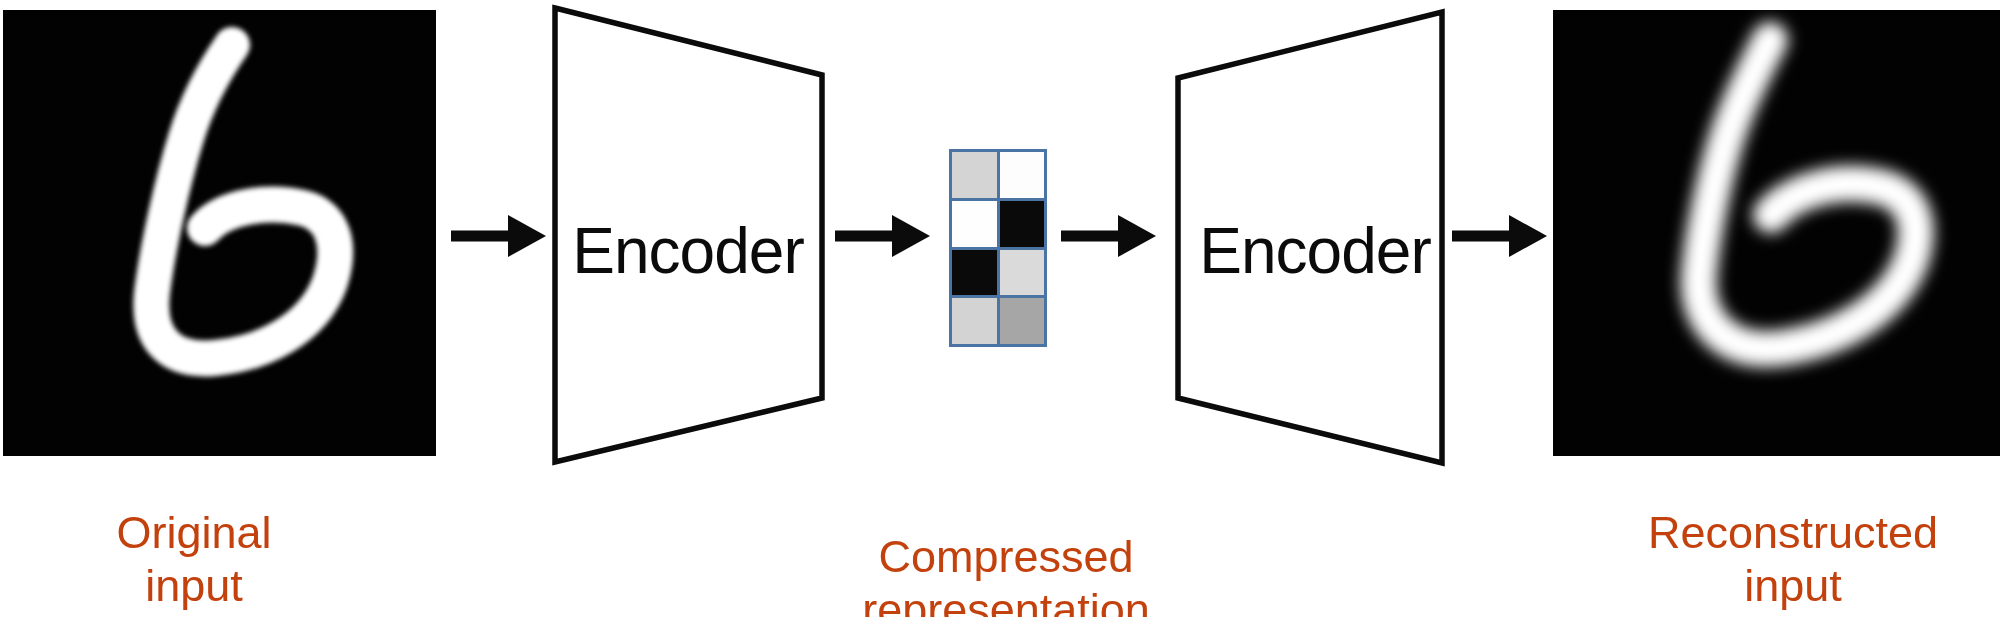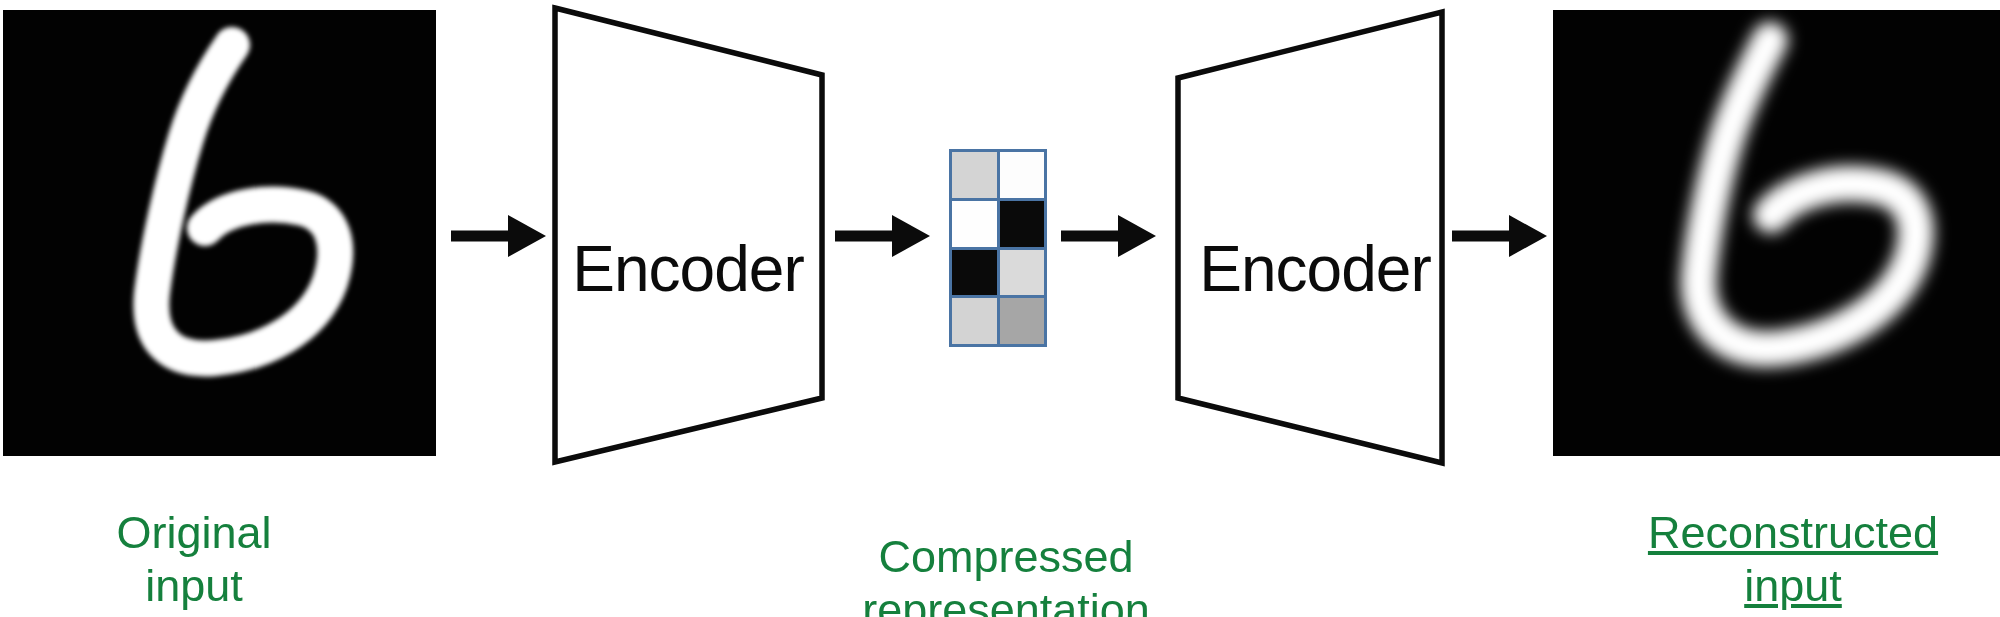--- a/index.html
+++ b/index.html
@@ -7,26 +7,26 @@
     position:relative;width:2000px;height:617px;background:#ffffff;
     font-family:"Liberation Sans", sans-serif;color:#111;overflow:hidden;
   }
   .mnist{
     position:absolute;top:10px;width:433px;height:446px;background:#020202;
   }
   .mnist svg{display:block;width:100%;height:100%;}
   .block-svg{position:absolute;overflow:visible;}
   .block-label{
     position:absolute;transform:translate(-50%,-50%);
-    font-size:64px;letter-spacing:-1px;white-space:nowrap;color:#0b0b0b;margin-top:18px;
+    font-size:64px;letter-spacing:-1px;white-space:nowrap;color:#0b0b0b;
   }
   .arrow{position:absolute;width:95px;height:44px;color:#0b0b0b;}
   .caption{
     position:absolute;top:506px;transform:translateX(-50%);
-    text-align:center;font-size:45px;line-height:53px;color:#15803d;white-space:nowrap;
+    text-align:center;font-size:45px;line-height:53px;color:#c2410c;white-space:nowrap;
   }
   #latent-grid{
     position:absolute;left:949px;top:149px;width:98px;height:198px;
     box-sizing:border-box;padding:3px;display:grid;
     grid-template-columns:1fr 1fr;grid-template-rows:repeat(4,1fr);gap:3px;
   }
   #latent-grid .cell{width:100%;height:100%;}
 </style>
 </head>
 <body>
@@ -111,18 +111,18 @@
   <div class="caption" style="left:194px;">
     <div>Original</div>
     <div>input</div>
   </div>
 
   <div class="caption" style="left:1006px;margin-top:24px;">
     <div>Compressed</div>
     <div>representation</div>
   </div>
 
-  <div class="caption" style="left:1793px;text-decoration:underline;">
+  <div class="caption" style="left:1793px;">
     <div>Reconstructed</div>
     <div>input</div>
   </div>
 
 </div>
 
 </body></html>

